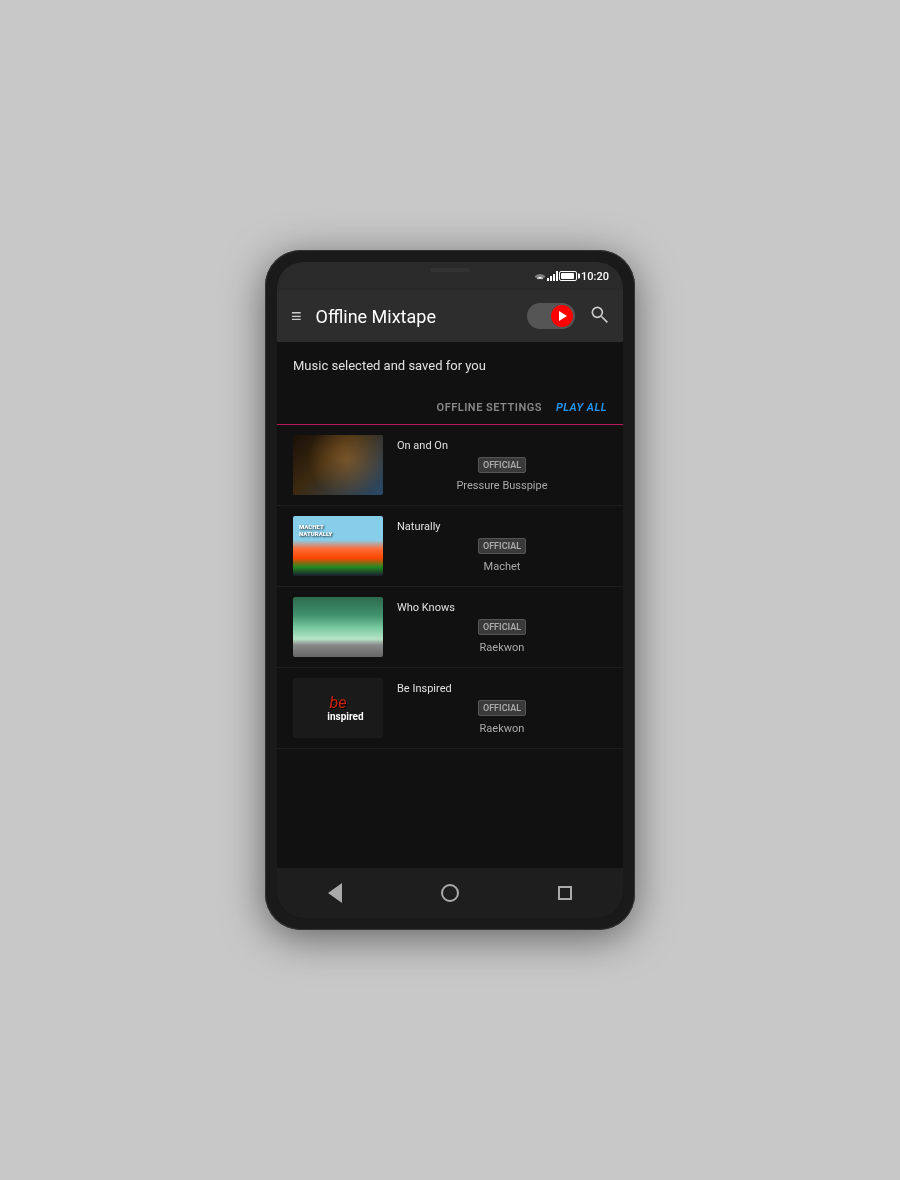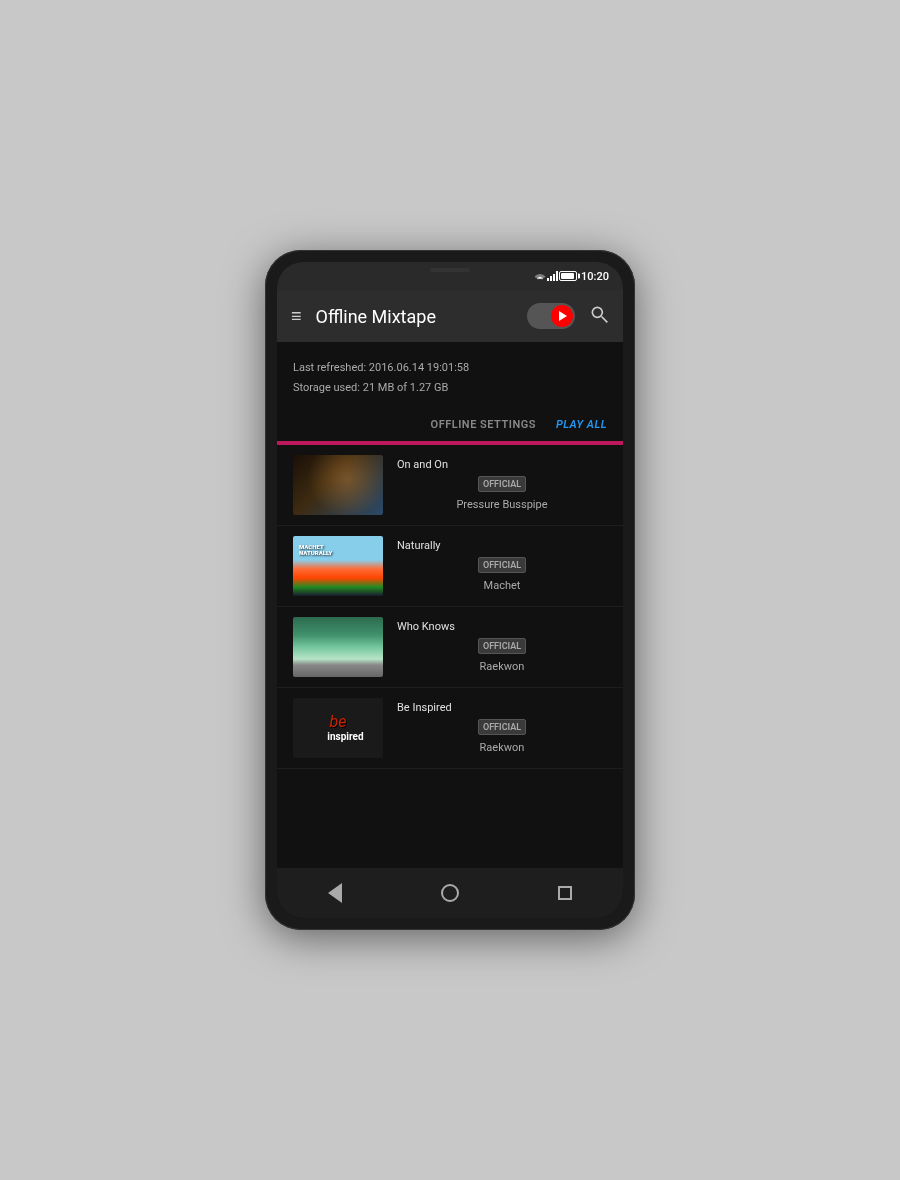--- a/index.html
+++ b/index.html
@@ -183,22 +183,22 @@
       color: #aaa;
       font-size: 11px;
       line-height: 1.8;
     }
 
     
     .action-bar {
       display: flex;
       justify-content: flex-end;
       padding: 8px 16px 10px;
-      gap: 20px;
-      border-bottom: 4px solid #be185d;
+      gap: 14px;
+      border-bottom: 1px solid #be185d;
     }
 
     .action-btn {
       font-size: 11px;
       font-weight: 600;
       letter-spacing: 0.5px;
       cursor: pointer;
     }
 
     .action-btn.gray {
@@ -439,24 +439,21 @@
         <svg width="20" height="20" viewBox="0 0 24 24" fill="#ccc">
           <circle cx="10" cy="10" r="6" fill="none" stroke="#ccc" stroke-width="2"></circle>
           <line x1="15" y1="15" x2="22" y2="22" stroke="#ccc" stroke-width="2"></line>
         </svg>
       </span>
     </div>
 
     <div class="content-area">
 
       <div class="info-section">
-        <div class="info-meta">
-          <div>Last refreshed: 2016.06.14 19:01:58</div>
-          <div>Storage used: 21 MB of 1.27 GB</div>
-        </div>
+        <div class="info-title">Music selected and saved for you</div>
       </div>
 
       <div class="action-bar">
         <span class="action-btn gray">OFFLINE SETTINGS</span>
         <span class="action-btn blue">PLAY ALL</span>
       </div>
 
       <div class="track-list">
 
         <div class="track-item">

